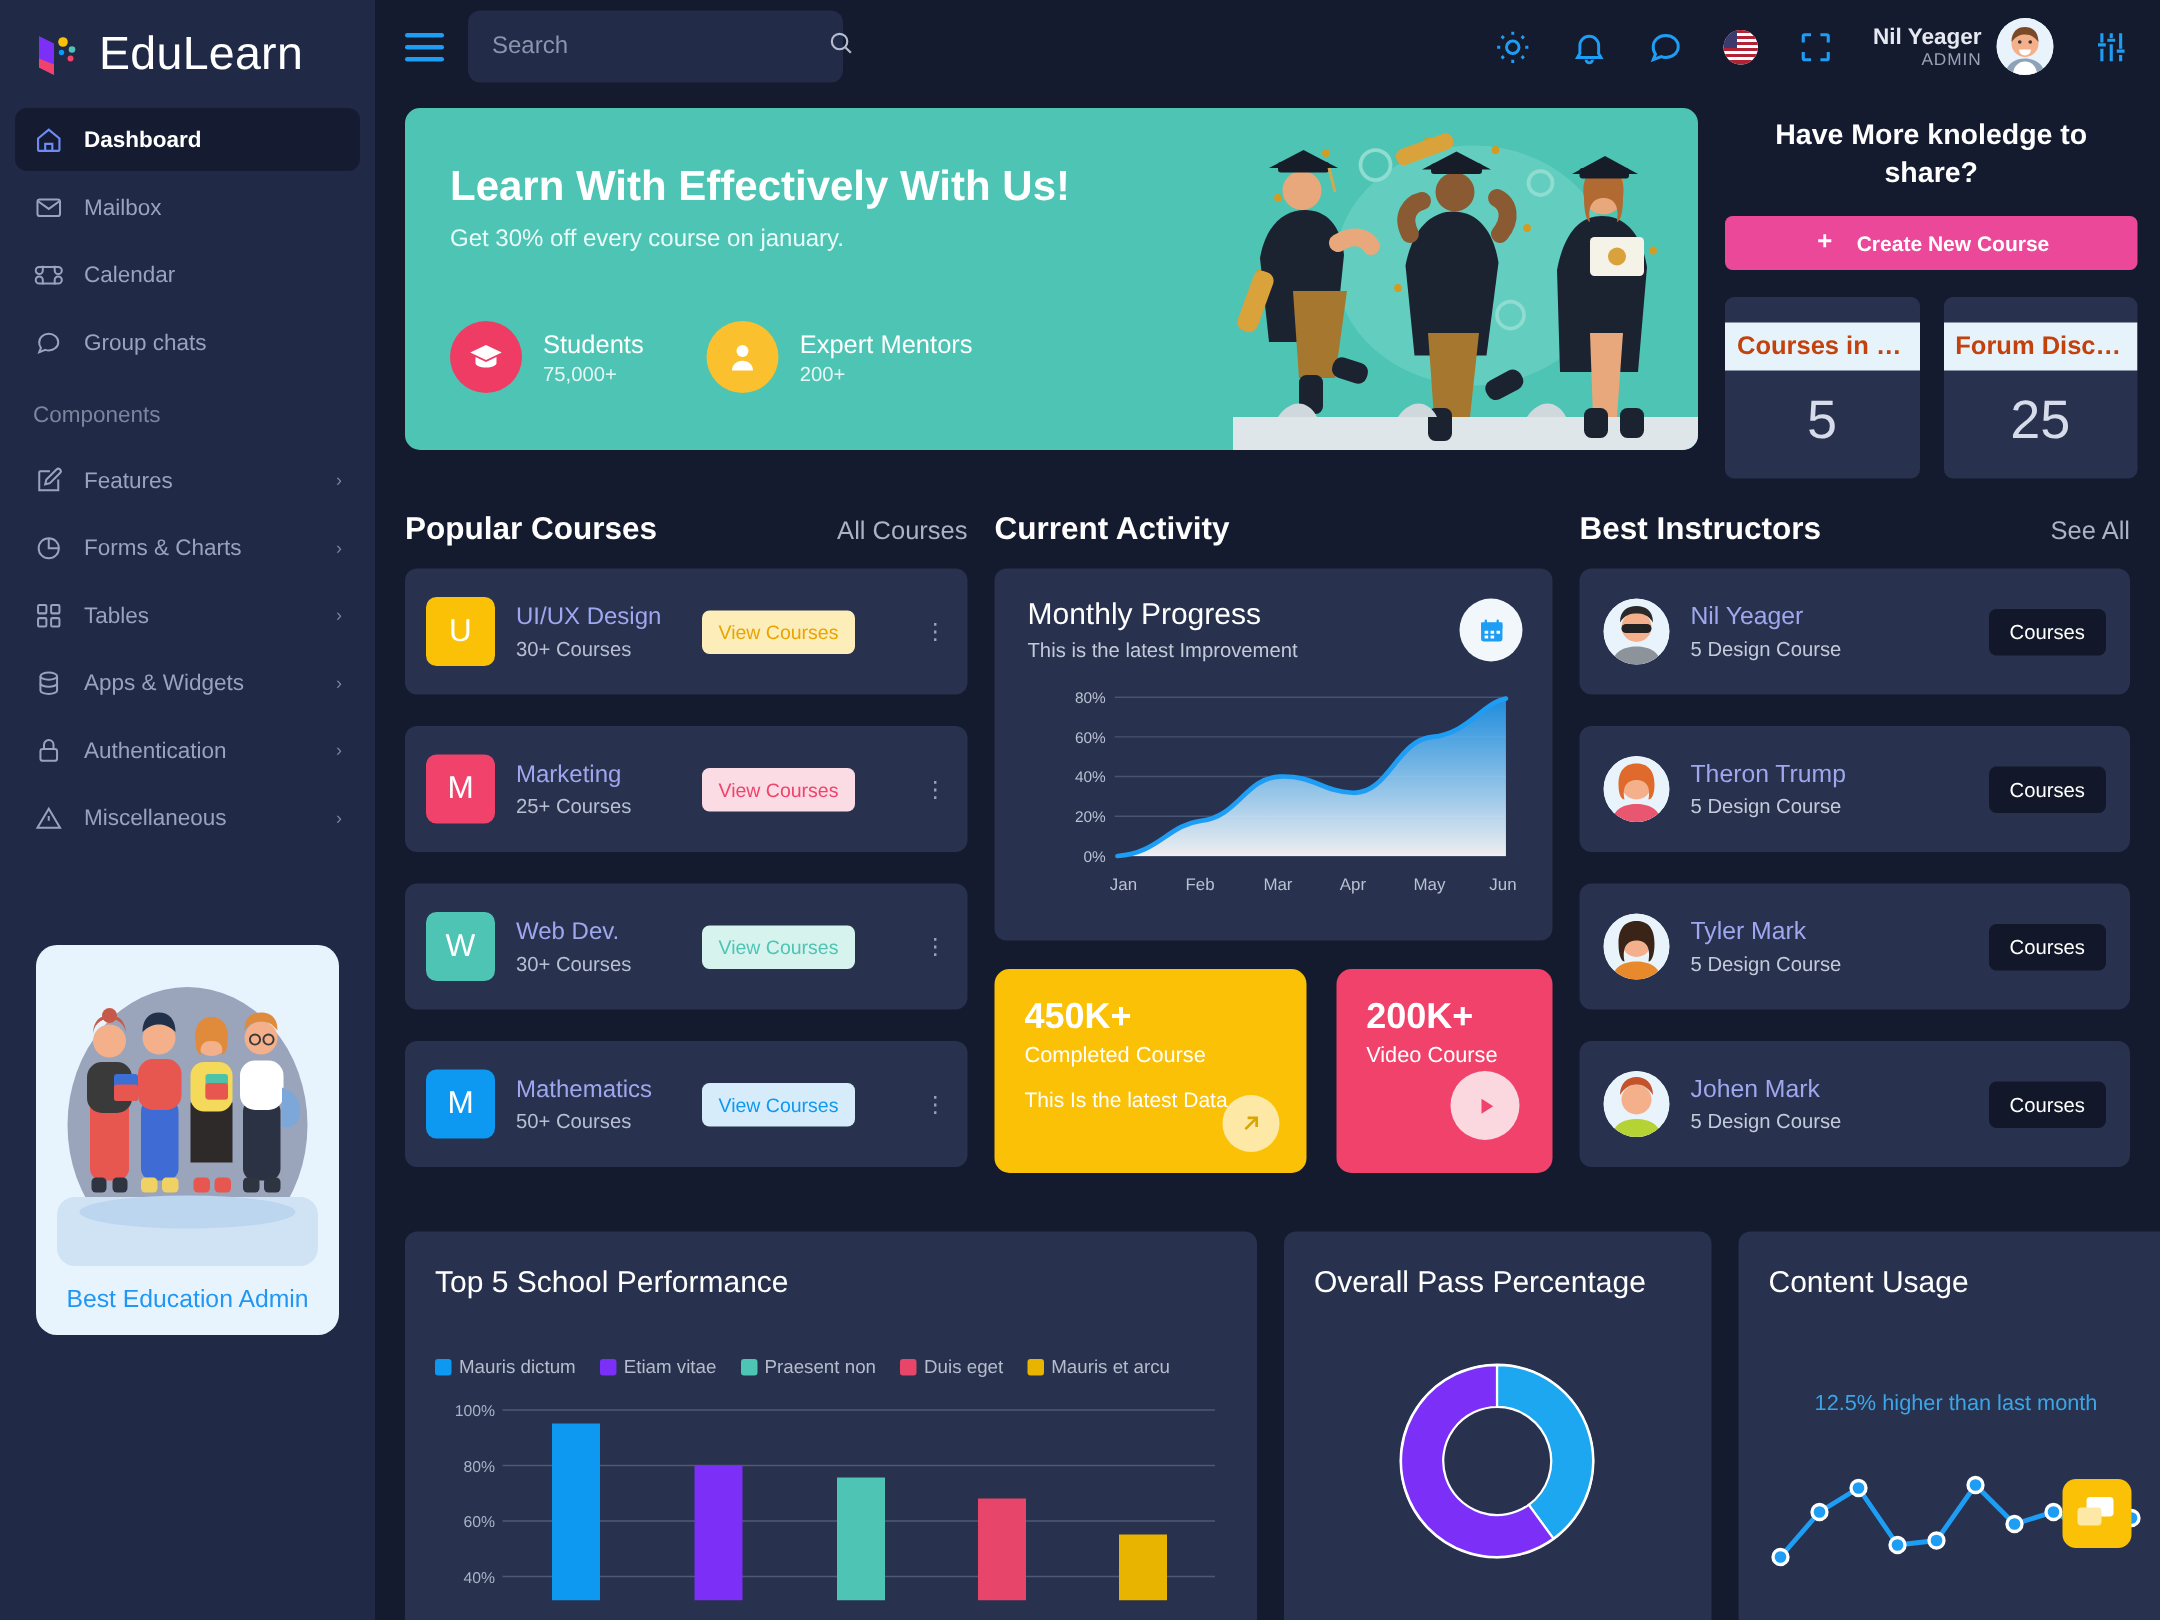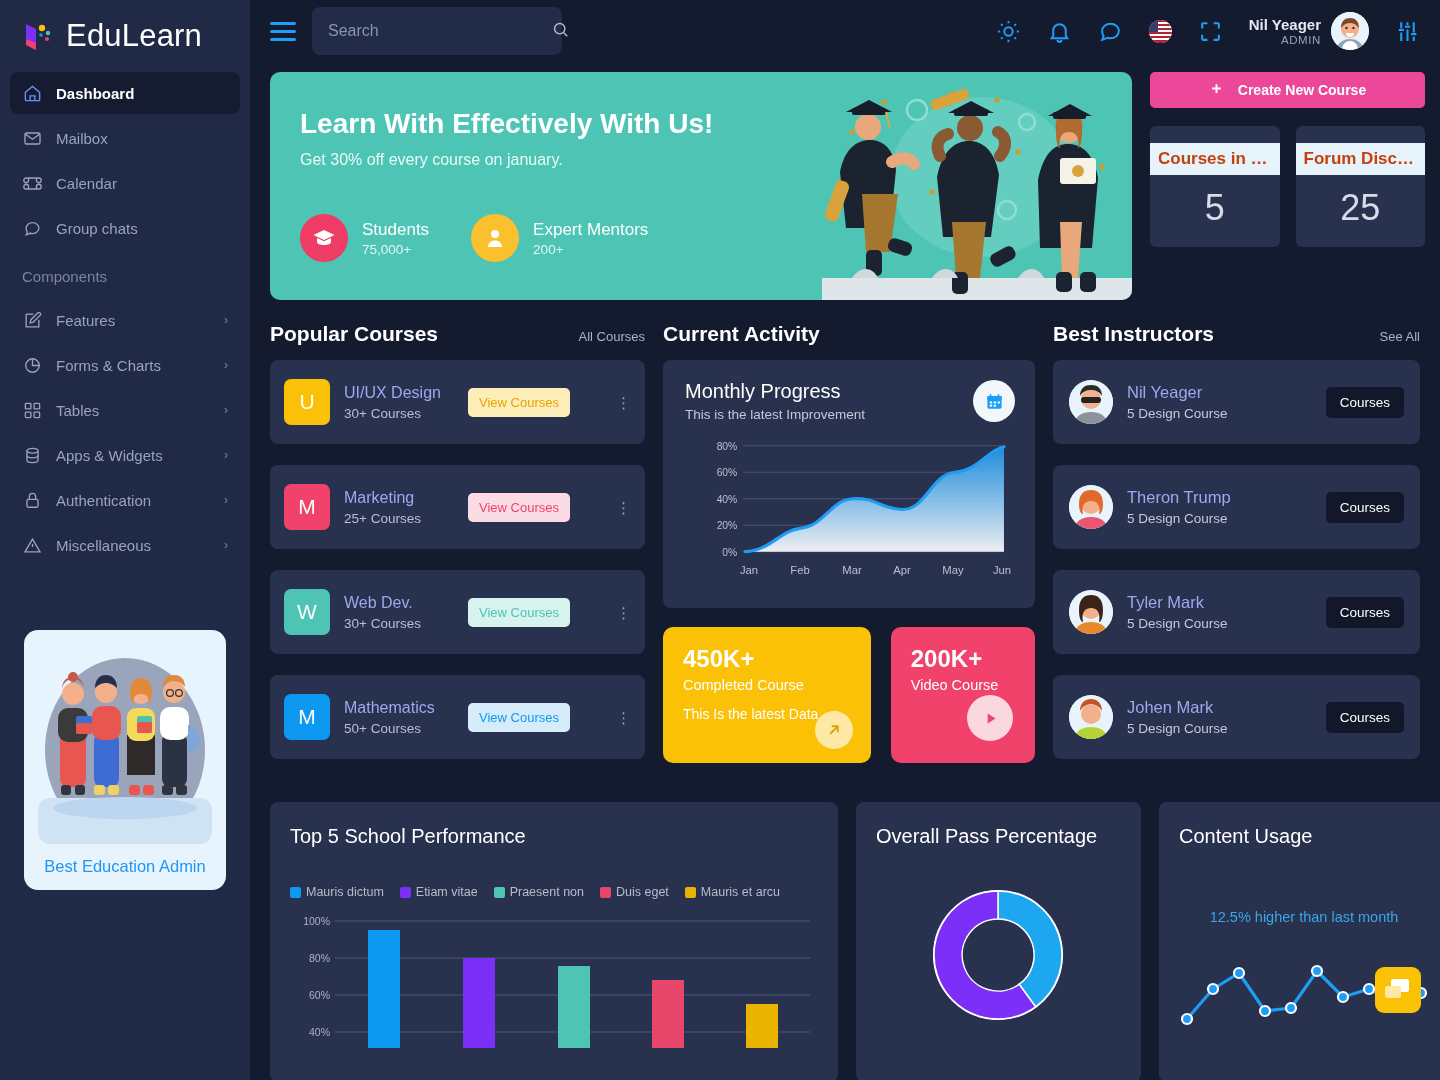--- a/index.html
+++ b/index.html
@@ -105,21 +105,21 @@
   .mini-v { font-size: 36px; color: #d6dcea; text-align: center; padding: 12px 0 18px; }
 
   
   .row2 { display: flex; gap: 18px; padding: 22px 20px 0 20px; }
   .col-courses { width: 375px; flex-shrink: 0; }
   .col-activity { width: 372px; flex-shrink: 0; }
   .col-instr { flex: 1; }
 
   .sec-head { display: flex; align-items: baseline; justify-content: space-between; margin-bottom: 14px; }
   .sec-title { font-size: 21px; font-weight: 700; color: #fff; }
-  .sec-link { font-size: 13px; color: #aab2c7; cursor: pointer; }
+  .sec-link { font-size: 17px; color: #aab2c7; cursor: pointer; }
 
   .course-card {
     background: #28314d; border-radius: 8px; height: 84px;
     display: flex; align-items: center; padding: 0 14px; gap: 14px; margin-bottom: 21px;
   }
   .c-badge {
     width: 46px; height: 46px; border-radius: 7px; flex-shrink: 0;
     display: flex; align-items: center; justify-content: center;
     color: #fff; font-size: 21px;
   }
@@ -527,20 +527,21 @@
             <rect x="238" y="86" width="36" height="26" rx="3" fill="#f5f2e8"></rect>
             <circle cx="256" cy="99" r="6" fill="#d9a23a"></circle>
           </g>
           <path d="M30 206c8-12 20-12 26 0z" fill="#cfd8dc"></path>
           <path d="M110 206c8-12 20-12 26 0z" fill="#cfd8dc"></path>
           <path d="M196 206c8-12 20-12 26 0z" fill="#cfd8dc"></path>
         </svg>
       </div>
 
       <div class="side-panel">
+        <div class="sp-title">Have More knoledge to share?</div>
         <button class="create-btn">
           <span>
             <svg viewBox="0 0 24 24" width="15" height="15" fill="none" stroke="#fff" stroke-width="3">
                 <path d="M12 5v14M5 12h14"></path>
               </svg>
           </span>
           <span>Create New Course</span>
         </button>
         <div class="mini-row">
           <div class="mini">

